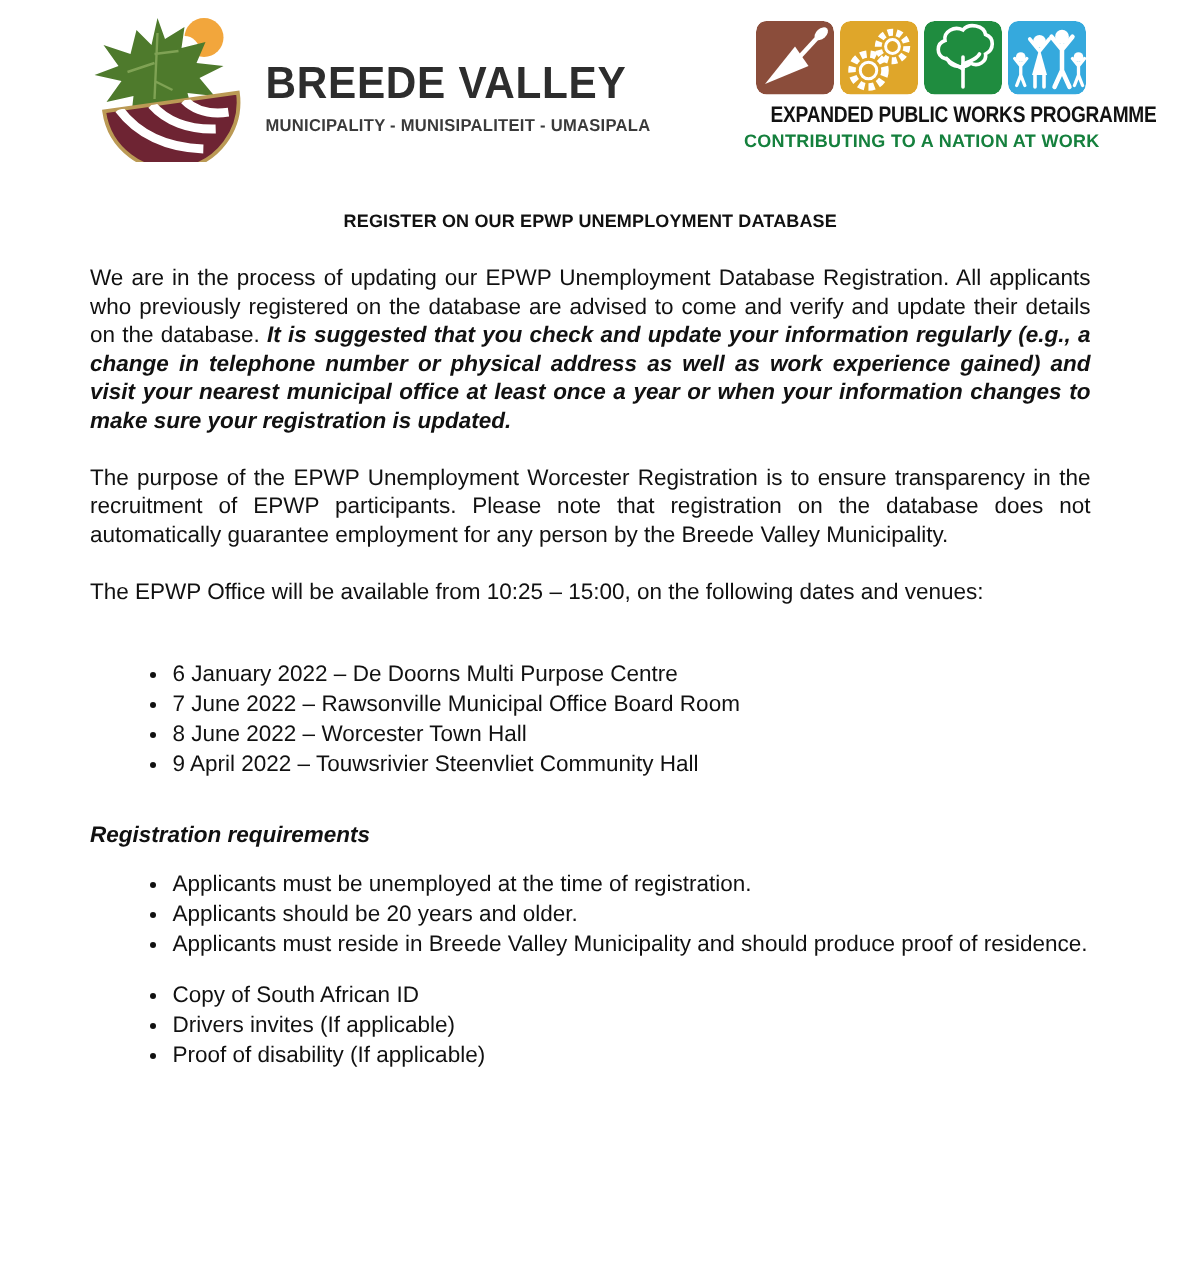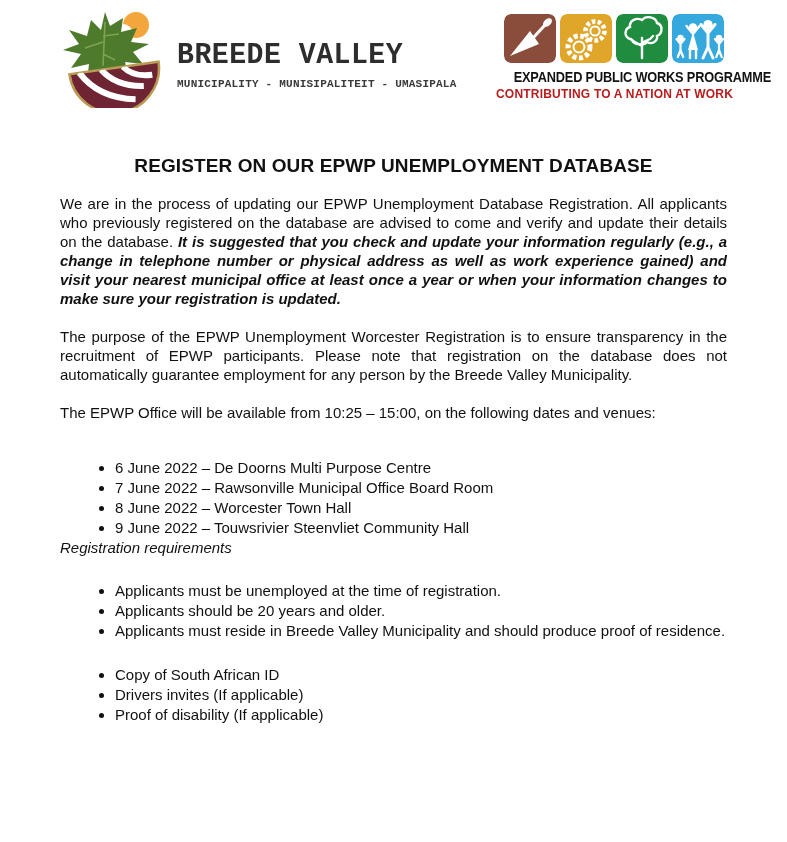--- a/index.html
+++ b/index.html
@@ -14,21 +14,21 @@
     overflow: hidden;
   }
   
   .header {
     display: flex;
     justify-content: space-between;
     align-items: flex-start;
     padding: 8px 55px 0 55px;
     height: 112px;
   }
-  .brand-left { display: flex; align-items: center; gap: 12px; font-family: Liberation Mono, monospace; }
+  .brand-left { display: flex; align-items: center; gap: 12px; }
   .brand-emblem { width: 110px; height: 100px; flex: 0 0 auto; }
   .brand-text { padding-top: 12px; }
   .brand-name {
     font-size: 30px;
     font-weight: bold;
     color: #2d2d2d;
     letter-spacing: 0.5px;
     transform: scaleX(0.94);
     transform-origin: left center;
     white-space: nowrap;
@@ -53,40 +53,41 @@
     color: #121212;
     white-space: nowrap;
     transform: scaleX(0.85);
     transform-origin: center;
     letter-spacing: -0.2px;
   }
   .epwp-tagline {
     margin-top: 2px;
     font-size: 12px;
     font-weight: bold;
-    color: #b91c1c;
+    color: #15803d;
     white-space: nowrap;
     letter-spacing: 0.2px;
   }
   
   .content { padding: 0 60px; font-size: 15px; line-height: 19px; }
   .doc-title {
-    margin-top: 44px;
+    margin-top: 26px;
     text-align: center;
-    font-size: 19px;
+    font-size: 12px;
     font-weight: bold;
     letter-spacing: 0.1px;
   }
   .para { margin-top: 19px; text-align: justify; }
   .para .emph { font-weight: bold; font-style: italic; }
   ul.doc-list { margin-top: 36px; padding-left: 55px; list-style: disc; }
-  ul.doc-list.tight { margin-top: 24px; }
+  ul.doc-list.tight { margin-top: 14px; }
   ul.doc-list li { line-height: 20px; }
   .section-heading {
-    font-weight: normal;
+    margin-top: 27px;
+    font-weight: bold;
     font-style: italic;
   }
 </style>
 </head>
 <body>
 
 <div class="page">
 
   <div class="header">
 
@@ -176,24 +177,24 @@
     <div class="doc-title">REGISTER ON OUR EPWP UNEMPLOYMENT DATABASE</div>
 
 
     <p class="para"><span>We are in the process of updating our EPWP Unemployment Database Registration. All applicants who previously registered on the database are advised to come and verify and update their details on the database. </span><span class="emph">It is suggested that you check and update your information regularly (e.g., a change in telephone number or physical address as well as work experience gained) and visit your nearest municipal office at least once a year or when your information changes to make sure your registration is updated.</span></p>
 
     <p class="para">The purpose of the EPWP Unemployment Worcester Registration is to ensure transparency in the recruitment of EPWP participants. Please note that registration on the database does not automatically guarantee employment for any person by the Breede Valley Municipality.</p>
 
     <p class="para">The EPWP Office will be available from 10:25 – 15:00, on the following dates and venues:</p>
 
     <ul class="doc-list">
-      <li>6 June 2022 – De Doorns Multi Purpose Centre</li>
+      <li>6 January 2022 – De Doorns Multi Purpose Centre</li>
       <li>7 June 2022 – Rawsonville Municipal Office Board Room</li>
       <li>8 June 2022 – Worcester Town Hall</li>
-      <li>9 June 2022 – Touwsrivier Steenvliet Community Hall</li>
+      <li>9 April 2022 – Touwsrivier Steenvliet Community Hall</li>
     </ul>
 
     <div class="section-heading">Registration requirements</div>
 
     <ul class="doc-list tight">
       <li>Applicants must be unemployed at the time of registration.</li>
       <li>Applicants should be 20 years and older.</li>
       <li>Applicants must reside in Breede Valley Municipality and should produce proof of residence.</li>
     </ul>
 

